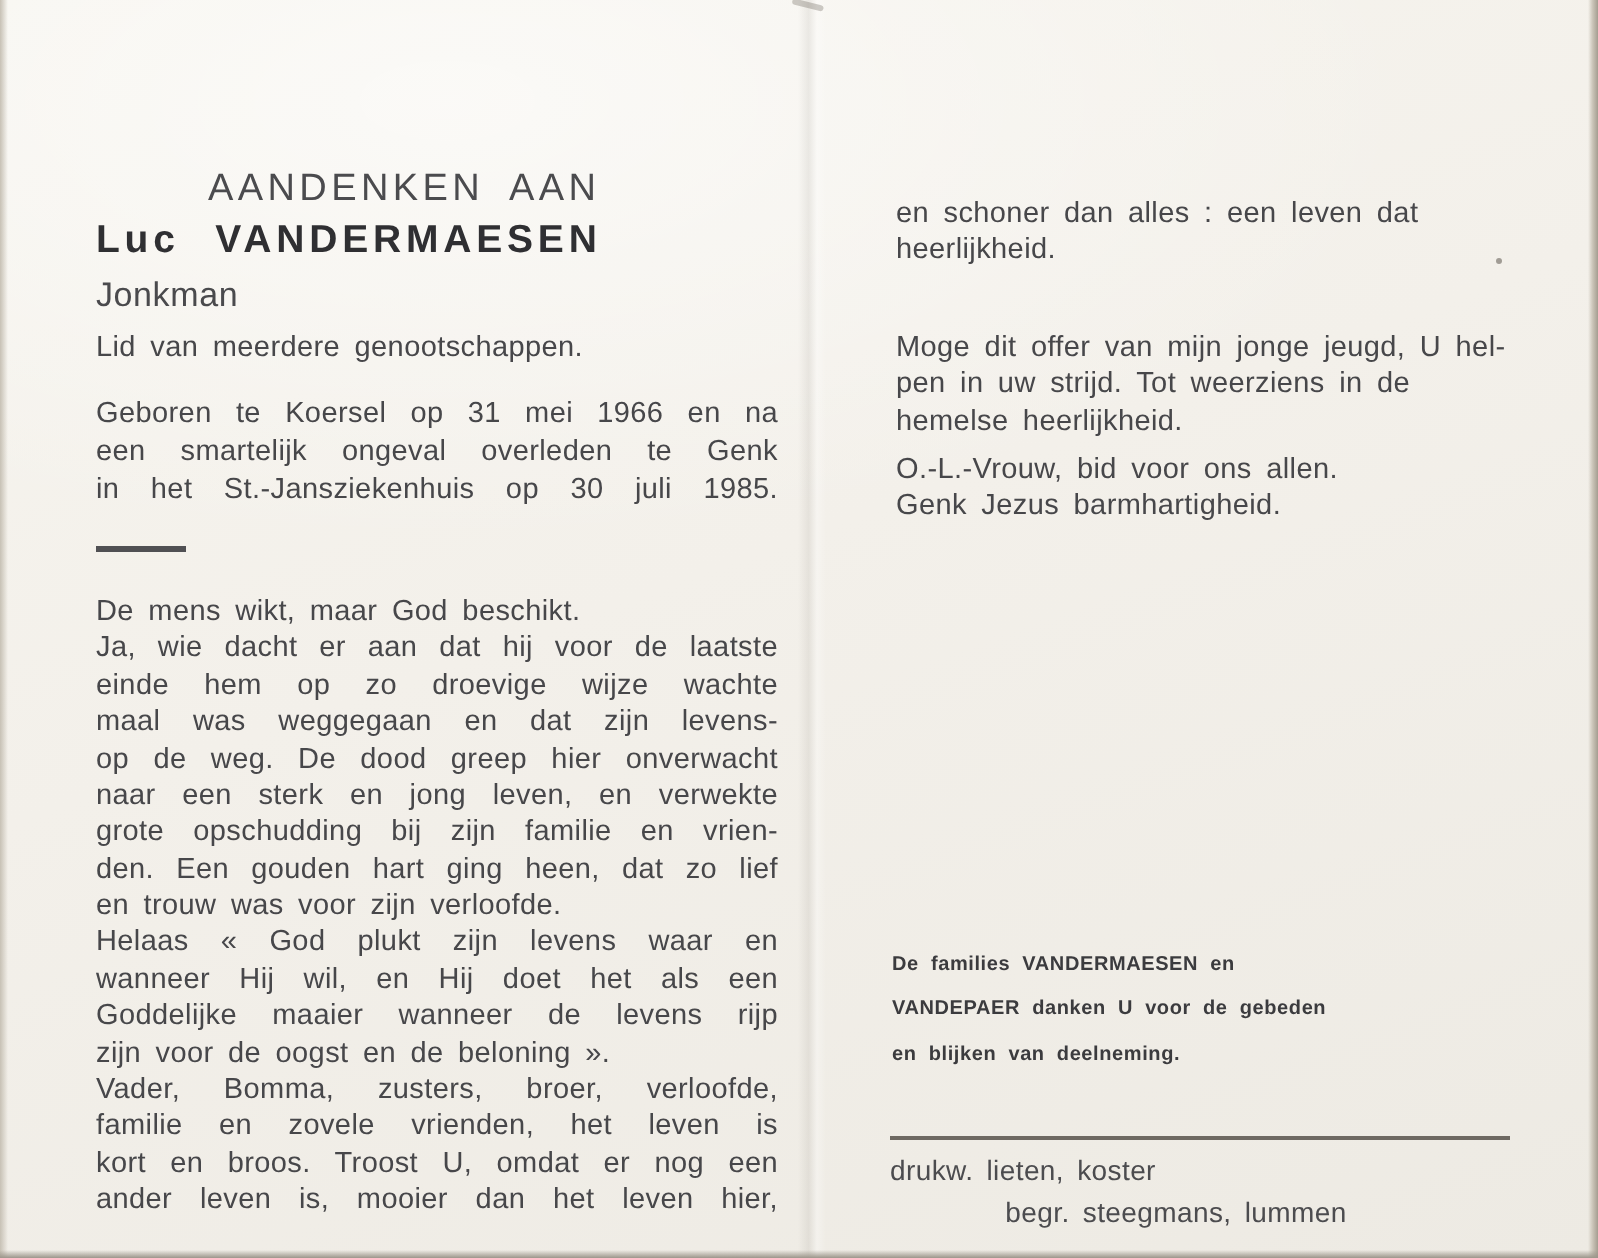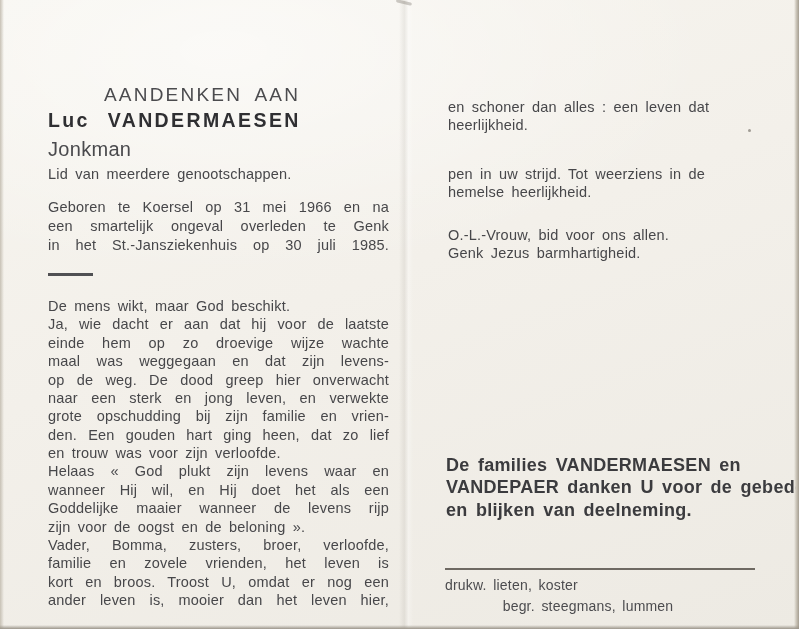--- a/index.html
+++ b/index.html
@@ -8,30 +8,30 @@
     background:
       radial-gradient(ellipse 700px 320px at 28% 8%, rgba(255,255,255,0.55), rgba(255,255,255,0) 70%),
       linear-gradient(160deg,#f7f5ef 0%,#f3f0ea 45%,#edeae3 100%);
     font-family:"Liberation Sans","DejaVu Sans",sans-serif;
     color:#47474a;
   }
   .abs{position:absolute;}
   
   .hdr{left:56px;top:84px;font-size:19px;letter-spacing:2.2px;word-spacing:6px;color:#4b4b4e;margin-left:48px;}
   .name{left:48px;top:109px;font-size:19.5px;font-weight:bold;letter-spacing:2.4px;word-spacing:10px;color:#2f2f32;}
-  .status{left:48px;top:138px;font-size:20px;letter-spacing:.3px;color:#4a4a4d;}
+  .status{left:48px;top:138px;font-size:17px;letter-spacing:.3px;color:#4a4a4d;}
   .membership{left:48px;top:166px;font-size:14.5px;word-spacing:3px;letter-spacing:.2px;}
   .geboren{left:48px;top:198px;width:341px;font-size:14.5px;line-height:19.1px;letter-spacing:.2px;}
   .rule1{left:48px;top:273px;width:45px;height:2.5px;background:#505053;}
   .bodytext{left:48px;top:297px;width:341px;font-size:14.5px;line-height:18.37px;letter-spacing:.2px;}
   
   .rp{left:448px;width:340px;font-size:14.5px;line-height:18.37px;letter-spacing:.2px;}
   .rp .line{word-spacing:4.5px;white-space:nowrap;}
   .rp1{top:98px;} .rp2{top:165px;} .prayer{top:226px;}
-  .thanks{left:446px;top:454px;width:340px;font-size:18px;font-weight:bold;line-height:22.4px;
+  .thanks{left:446px;top:472px;width:340px;font-size:10px;font-weight:bold;line-height:22.4px;
           letter-spacing:.3px;color:#3b3b3e;}
   .thanks .line{word-spacing:4.5px;white-space:nowrap;}
   .rule2{left:445px;top:568px;width:310px;height:1.5px;background:#6e6962;}
   .printrow{left:445px;top:577px;width:312px;display:flex;justify-content:space-between;
             font-size:14px;word-spacing:2.5px;letter-spacing:.2px;color:#4c4c4f;}
   .print2{left:445px;top:598px;width:312px;text-align:center;transform:translateX(-13px);
           font-size:14px;word-spacing:2.5px;letter-spacing:.2px;color:#4c4c4f;}
   
   .line{display:block;min-height:1em;}
   .line.nat{word-spacing:3px;}
@@ -81,20 +81,21 @@
         <div class="line j">ander leven is, mooier dan het leven hier,</div>
       </div>
   </div>
 
   <div>
     <div class="abs rp rp1">
         <div class="line nat">en schoner dan alles : een leven dat</div>
         <div class="line nat">heerlijkheid.</div>
       </div>
     <div class="abs rp rp2">
+        <div class="line nat">Moge dit offer van mijn jonge jeugd, U hel-</div>
         <div class="line nat">pen in uw strijd. Tot weerziens in de</div>
         <div class="line nat">hemelse heerlijkheid.</div>
       </div>
     <div class="abs rp prayer">
         <div class="line nat">O.-L.-Vrouw, bid voor ons allen.</div>
         <div class="line nat">Genk Jezus barmhartigheid.</div>
       </div>
     <div class="abs thanks">
         <div class="line nat">De families VANDERMAESEN en</div>
         <div class="line nat">VANDEPAER danken U voor de gebeden</div>

